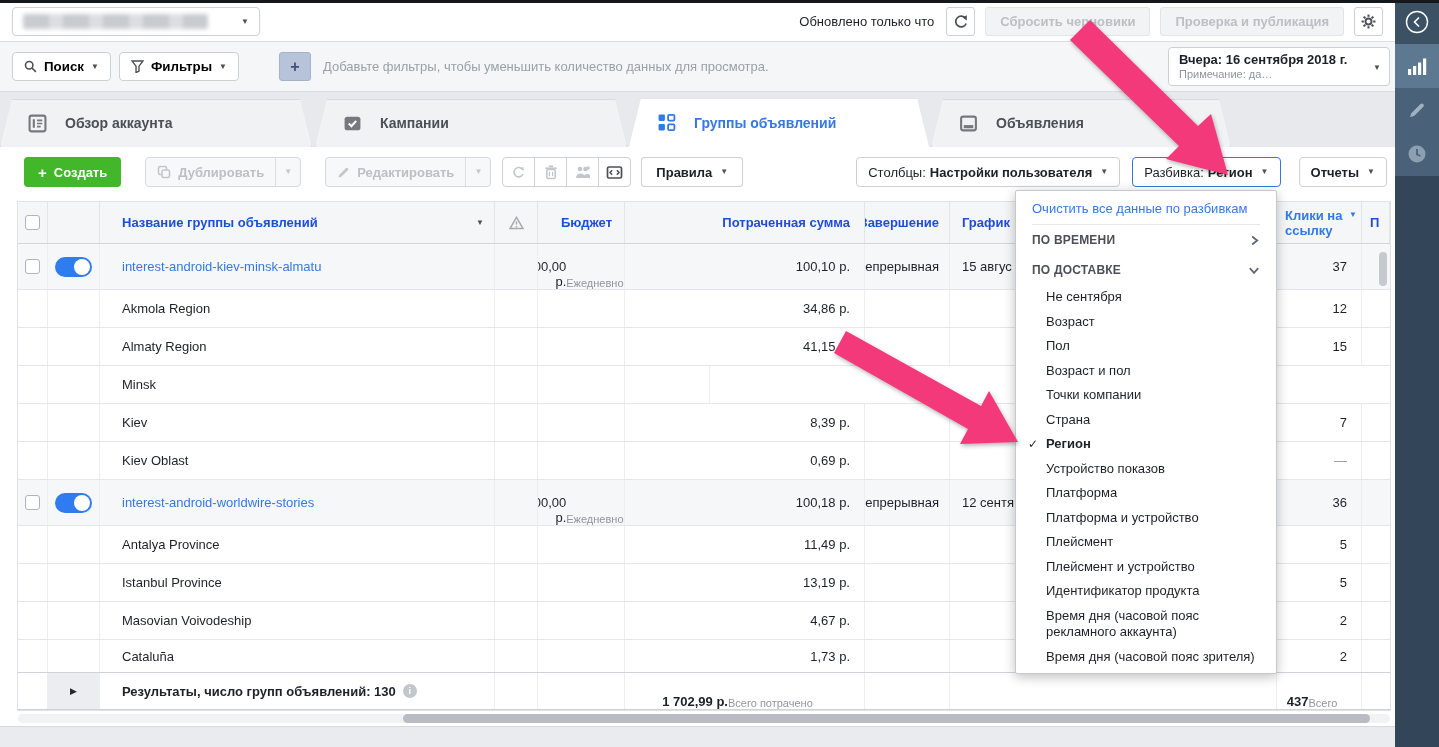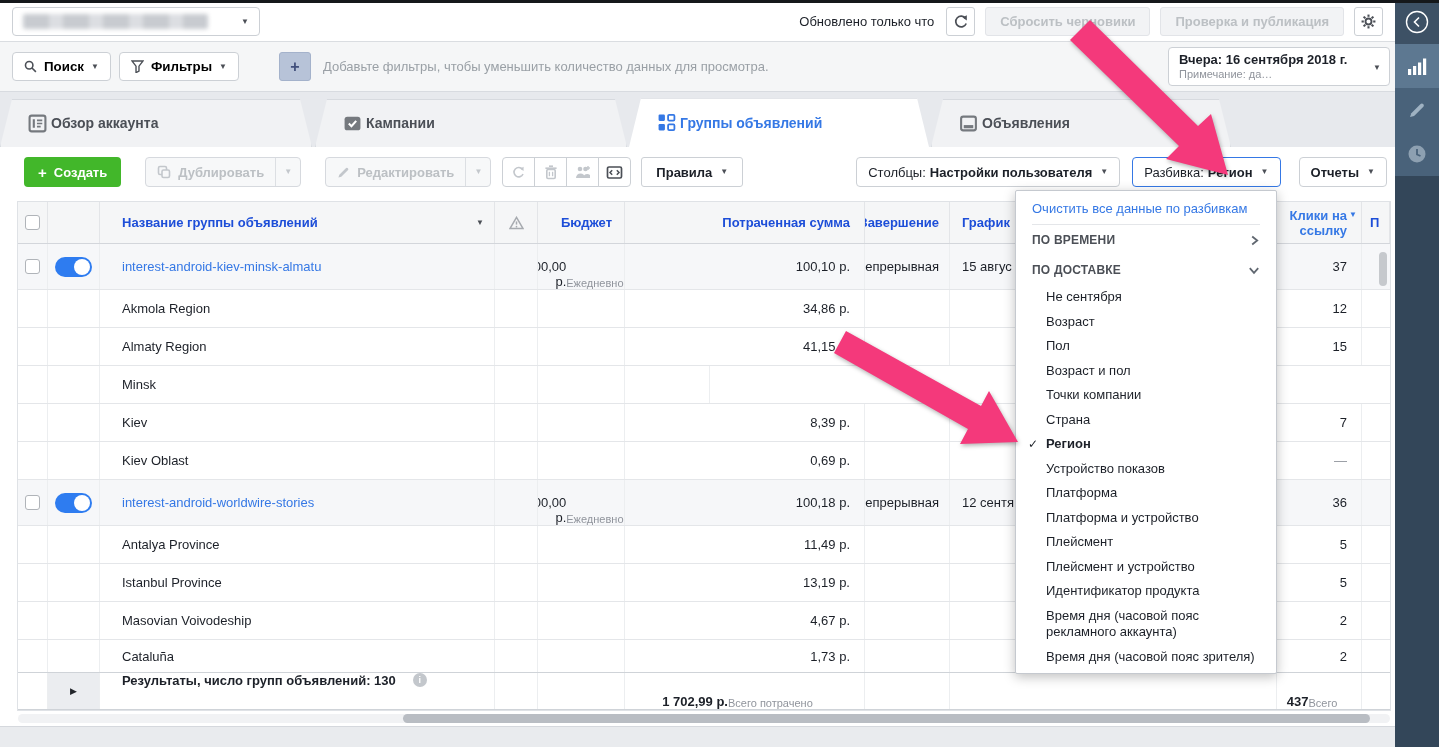--- a/index.html
+++ b/index.html
@@ -30,21 +30,21 @@
   .fbtn{height:29px;border:1px solid var(--btnbrd);border-radius:4px;background:#fff;display:inline-flex;align-items:center;gap:7px;padding:0 11px;font-weight:bold;cursor:pointer}
   .addfilter{width:32px;height:29px;margin-left:40px;border:1px solid #a4b2cb;border-radius:3px;background:#b7c3d8;color:#42507c;font-size:16px;font-weight:bold;display:flex;align-items:center;justify-content:center;cursor:pointer}
   .fph{margin-left:12px;color:#9aa0a6}
   .datepicker{position:absolute;right:5px;top:5px;width:222px;height:39px;background:#fff;border:1px solid var(--btnbrd);border-radius:4px;padding:4px 24px 0 10px;cursor:pointer}
   .dp1{font-weight:bold;font-size:13px;white-space:nowrap}
   .dp2{font-size:11px;color:var(--mut);margin-top:1px}
   .datepicker .caret{position:absolute;right:8px;top:16px}
 
   
   .tabbar{position:absolute;top:92px;left:0;width:1395px;height:55px;background:#e7e9ed}
-  .tab{position:absolute;bottom:0;height:48px;display:flex;align-items:center;gap:4px;padding-left:28px;font-size:14px;font-weight:bold;color:#4b4f56;background:#f1f2f4;clip-path:polygon(0 100%,12px 0,calc(100% - 12px) 0,100% 100%);box-shadow:inset 0 1px 0 #d7dadf,inset 1px 0 0 #d7dadf,inset -1px 0 0 #d7dadf;cursor:pointer}
+  .tab{position:absolute;bottom:0;height:48px;display:flex;align-items:center;gap:18px;padding-left:28px;font-size:14px;font-weight:bold;color:#4b4f56;background:#f1f2f4;clip-path:polygon(0 100%,12px 0,calc(100% - 12px) 0,100% 100%);box-shadow:inset 0 1px 0 #d7dadf,inset 1px 0 0 #d7dadf,inset -1px 0 0 #d7dadf;cursor:pointer}
   .tab.active{background:#fff;color:var(--blue);height:49px;box-shadow:inset 0 1px 0 #e3e5e9;z-index:2}
 
   
   .toolbar{position:absolute;top:147px;left:0;width:1395px;height:51px;background:#fff}
   .tl{position:absolute;left:24px;top:10px;display:flex;align-items:center}
   .createbtn{height:30px;background:var(--green);border:none;border-radius:4px;color:#fff;font-weight:bold;font-size:13px;display:inline-flex;align-items:center;gap:7px;padding:0 14px;cursor:pointer;font-family:inherit}
   .createbtn .pl{font-size:15px;font-weight:bold;line-height:1}
   .splitbtn{display:flex;height:30px;border:1px solid #d6d9de;border-radius:4px;background:#f7f8f9;color:var(--dis);margin-left:24px;cursor:pointer}
   .sb-main{display:flex;align-items:center;gap:7px;padding:0 11px;font-weight:bold}
   .sb-caret{width:25px;display:flex;align-items:center;justify-content:center;border-left:1px solid #dcdfe3}
@@ -73,35 +73,35 @@
   .cell{border-right:1px solid #eceef0;display:flex;align-items:center;overflow:hidden}
   .thead .cell{border-right:1px solid #e3e5e8}
   .cchk{width:30px;justify-content:center}
   .ctog{width:52px;justify-content:center}
   .cname{width:395px;padding-left:22px;position:relative}
   .cwarn{width:43px;justify-content:center}
   .cbud{width:87px;justify-content:flex-end;padding-right:12px;text-align:right}
   .cspn{width:240px;justify-content:flex-end;padding-right:14px;text-align:right}
   .cend{width:85px;justify-content:flex-end;padding-right:10px;text-align:right}
   .csch{width:327px;padding-left:12px}
-  .cclk{width:85px;justify-content:flex-end;padding-right:14px;text-align:right;position:relative}
+  .cclk{width:85px;justify-content:flex-end;padding-right:14px;position:relative}
   .cp{width:28px;padding-left:8px;border-right:none}
   .col2{align-items:flex-end;justify-content:center}
   .th{font-weight:bold;color:#1d4ed8}
   .th.blue{color:var(--blue);line-height:15px}
   .sub{font-size:11px;color:var(--mut);margin-top:1px}
   .lnk{color:var(--blue);text-decoration:none;cursor:pointer}
   .cb{width:15px;height:15px;border:1px solid #b0b4b9;border-radius:3px;background:#fff;display:inline-block;cursor:pointer}
   .toggle{width:37px;height:20px;border-radius:10px;background:#2e7cf0;position:relative;display:inline-block;cursor:pointer}
   .toggle i{position:absolute;right:2px;top:2px;width:16px;height:16px;border-radius:50%;background:#fff}
   .sortcaret{position:absolute;right:10px;top:17px}
   .clksort{position:absolute;right:4px;top:9px}
   .ftog{background:#ebedf0;justify-content:center}
   .fplay{font-size:9px;color:#23262b}
-  .fres{font-weight:bold;display:flex;align-items:flex-start;gap:17px}
+  .fres{font-weight:bold;display:flex;align-items:center;gap:7px}
   .info{width:14px;height:14px;border-radius:50%;background:#c3c7cc;color:#fff;font-size:9px;font-weight:bold;display:flex;align-items:center;justify-content:center;cursor:pointer}
   .totv{font-weight:bold}
   .hscroll{position:absolute;left:18px;top:516px;width:1372px;height:9px;background:#f1f2f4;border-radius:5px}
   .hthumb{position:absolute;left:385px;top:0;width:967px;height:9px;border-radius:5px;background:#b9bdc3;cursor:pointer}
   .vthumb{position:absolute;left:1379px;top:54px;width:8px;height:34px;border-radius:4px;background:#c6c9cd;cursor:pointer}
   .bottomstrip{position:absolute;top:726px;left:0;width:1395px;height:21px;background:#e9ebee;border-top:1px solid #d5d8dd}
 
   
   .menu{position:absolute;left:1015px;top:190px;width:262px;background:#fff;border:1px solid #c5c9cf;border-radius:2px;box-shadow:0 3px 12px rgba(0,0,0,.25);z-index:60;padding-bottom:4px}
   .m-clear{padding:10px 16px 8px;color:var(--blue);cursor:pointer}

